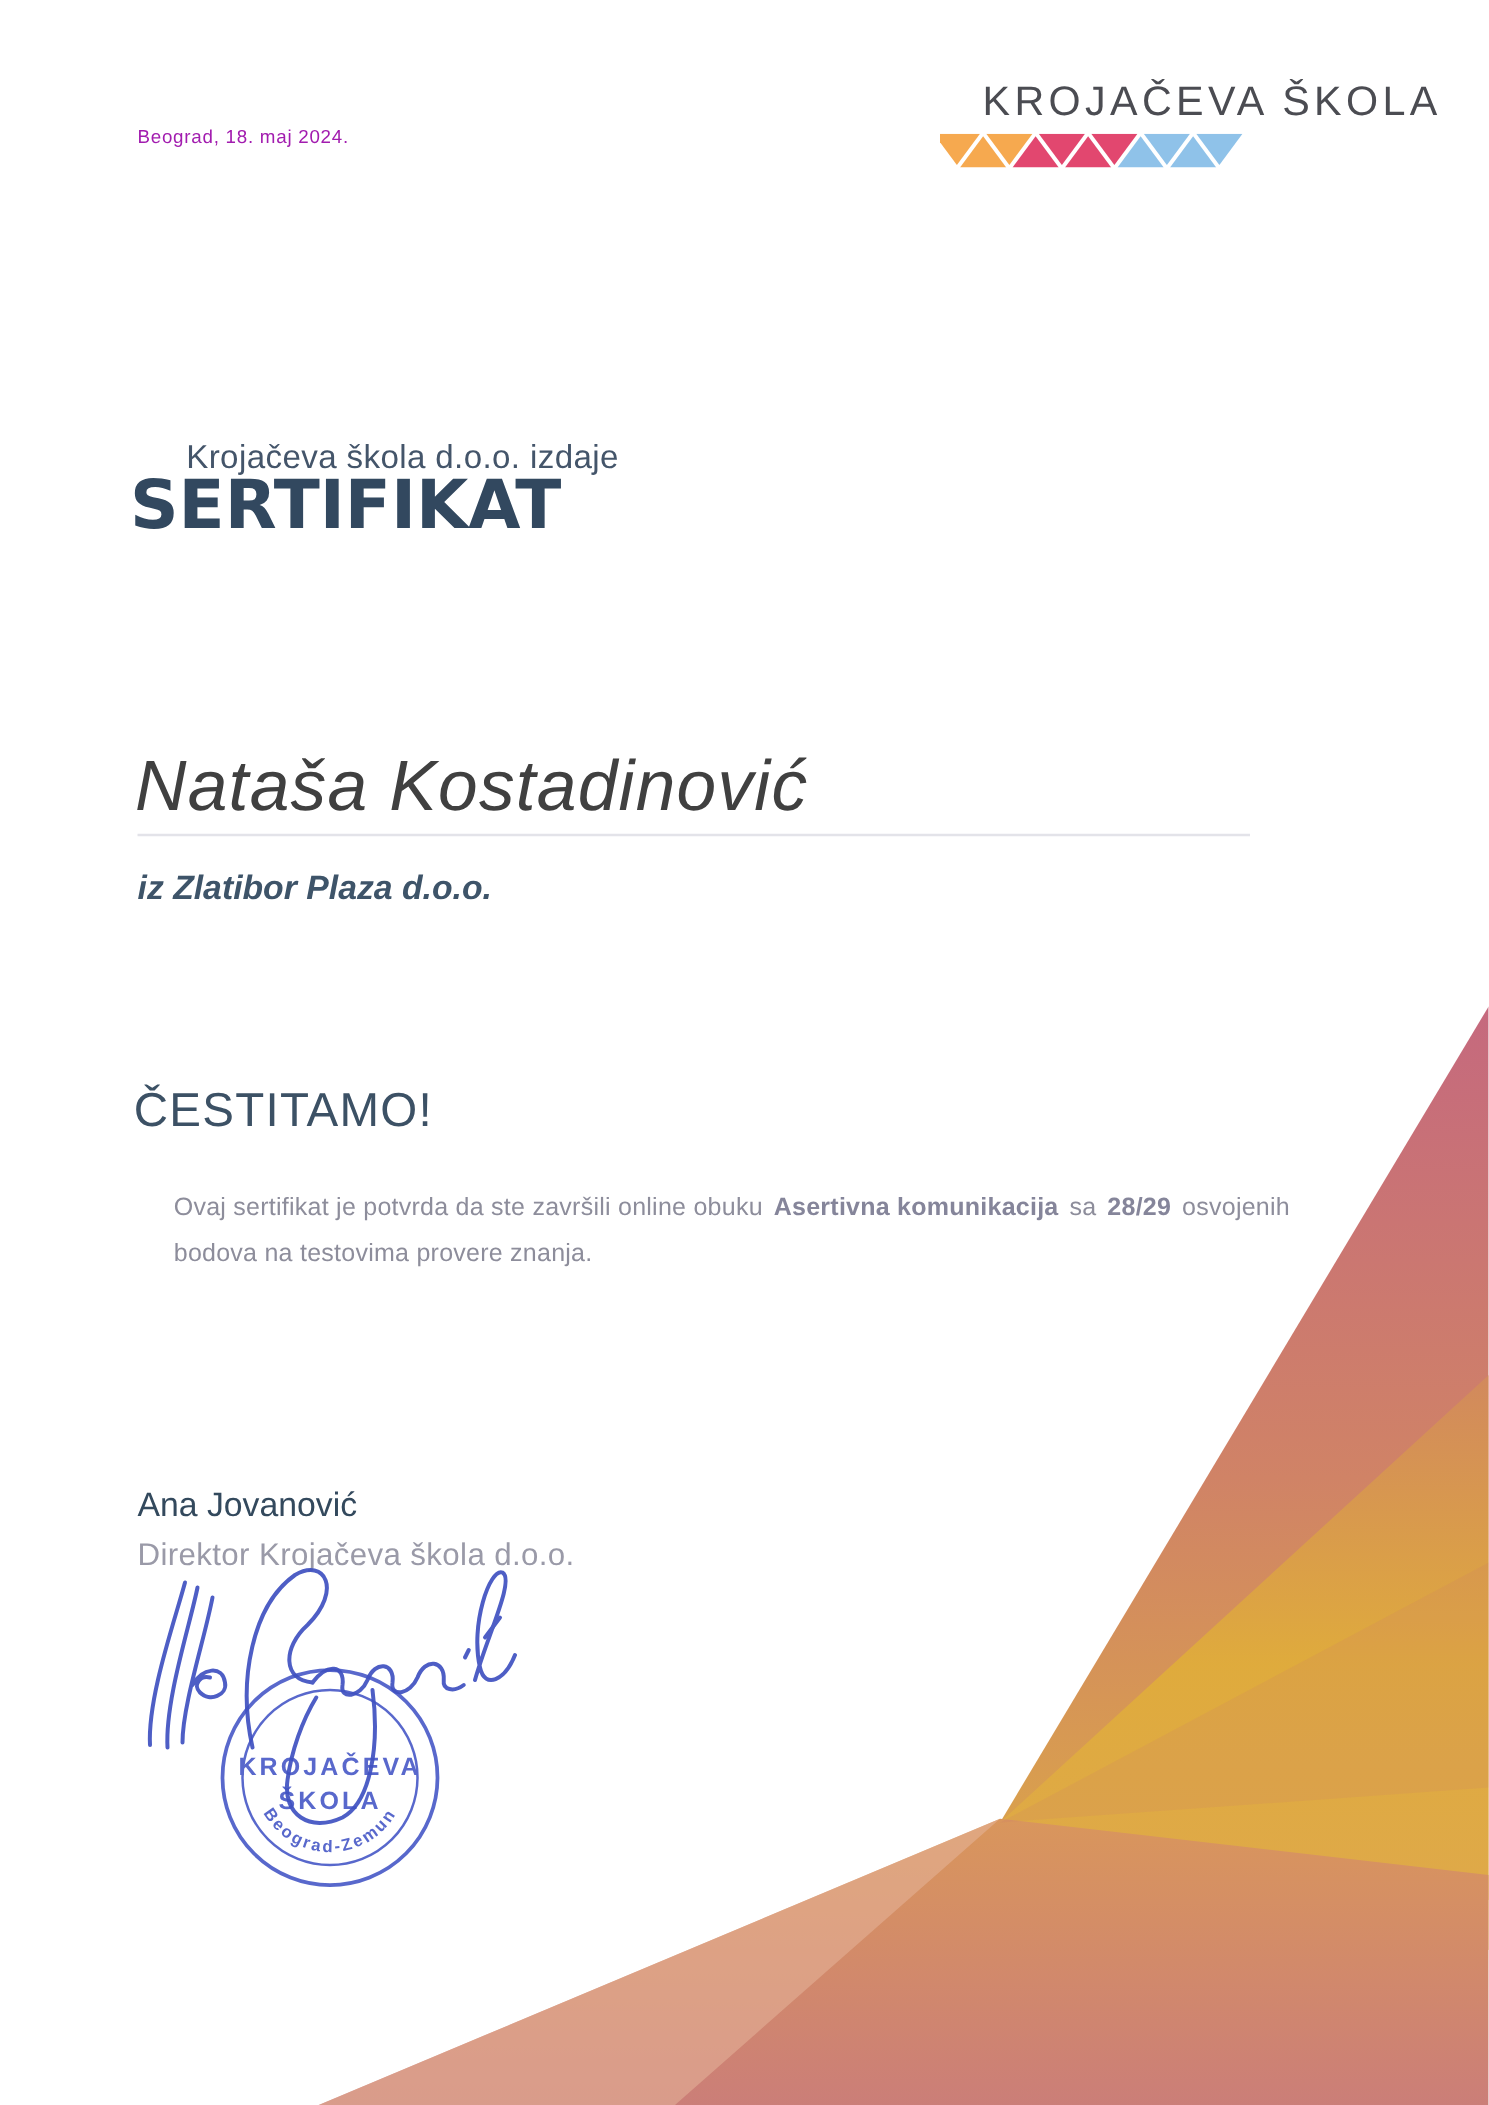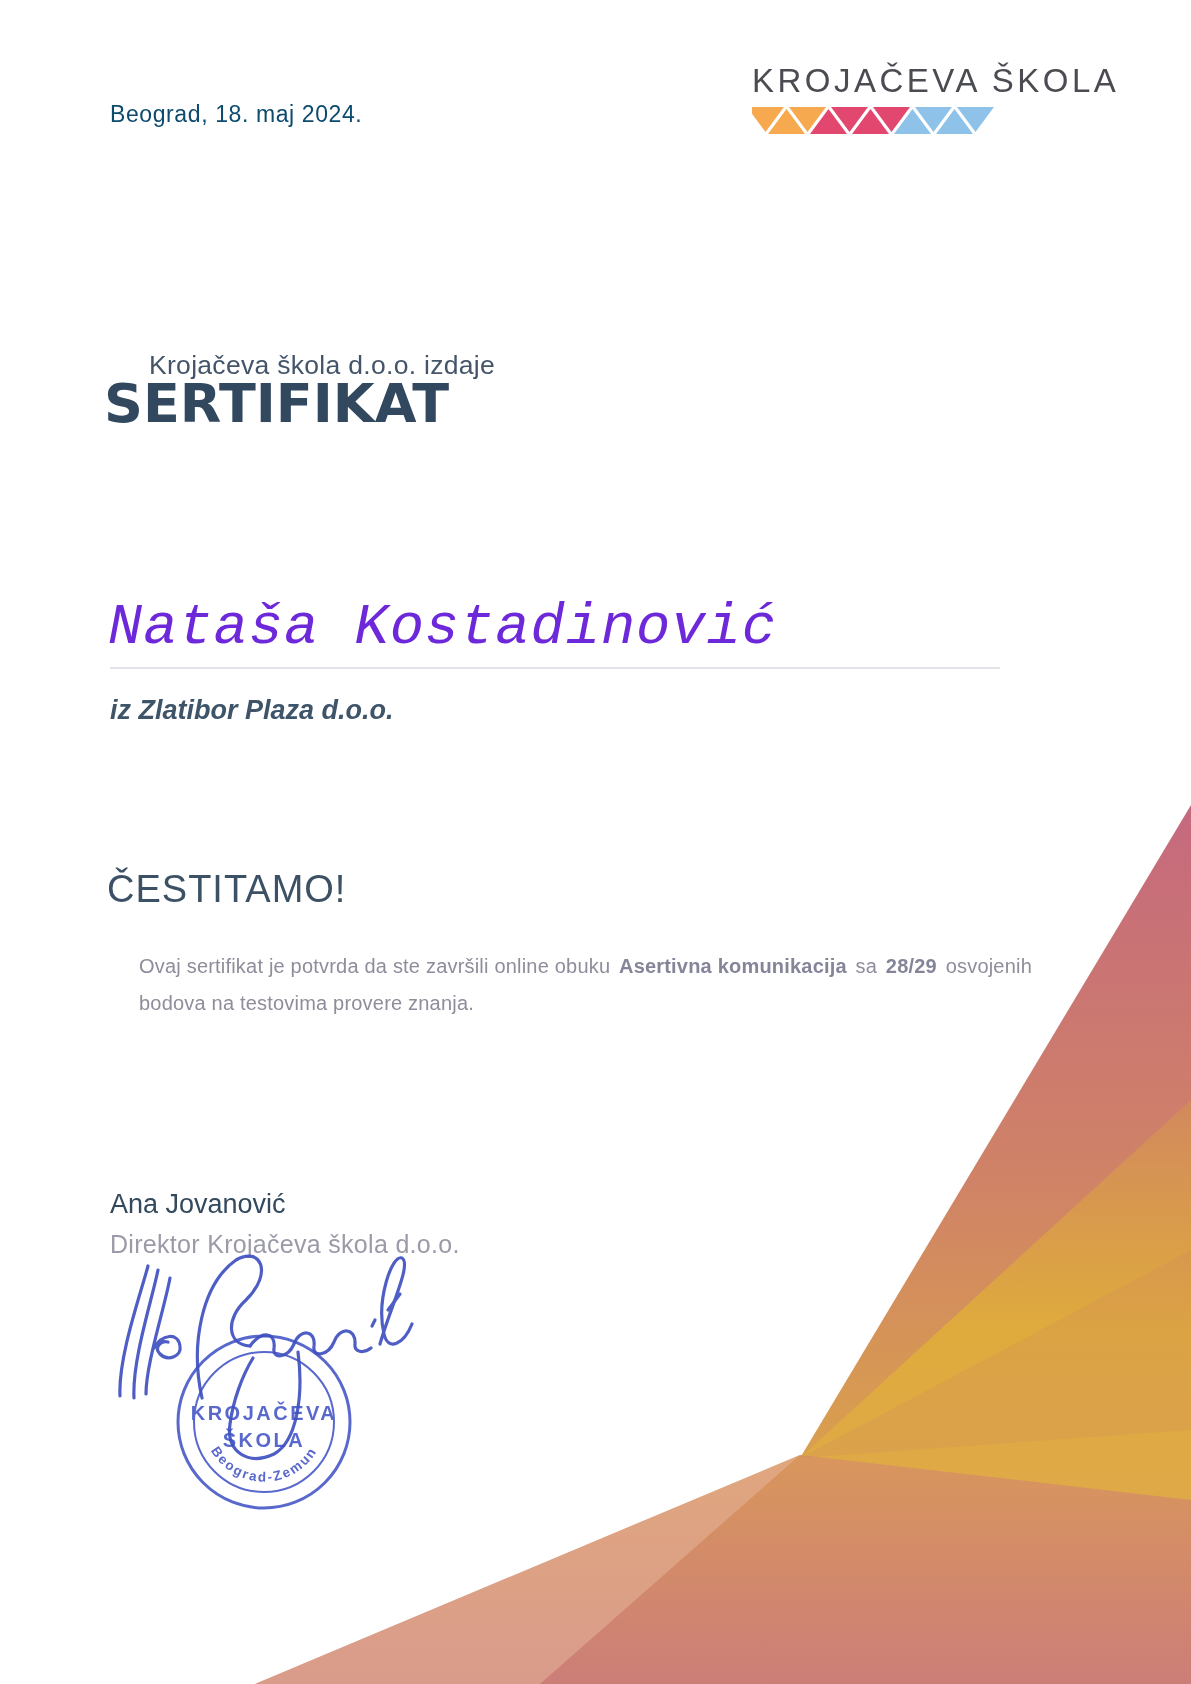--- a/index.html
+++ b/index.html
@@ -4,33 +4,33 @@
 <style>
   html,body{margin:0;padding:0;background:#fff;}
   .page{position:relative;width:1191px;height:1684px;background:#ffffff;overflow:hidden;
         font-family:"Liberation Sans",sans-serif;}
   .abs{position:absolute;}
 
   
   #bg-art{position:absolute;left:0;top:0;width:1191px;height:1684px;z-index:0;}
 
   
-  .date{left:110px;top:101px;font-size:23px;letter-spacing:.6px;color:#0c4a6e;z-index:2;}
+  .date{left:110px;top:101px;font-size:15px;letter-spacing:.6px;color:#a21caf;z-index:2;}
   .logo{left:752px;top:62px;z-index:2;}
-  .logo-text{font-size:33px;font-weight:400;letter-spacing:3.5px;color:#4b4c52;white-space:nowrap;}
+  .logo-text{font-size:33px;font-weight:400;letter-spacing:3.5px;color:#4b4c52;white-space:nowrap;margin-left:34px;}
   .logo-strip{margin-top:7px;display:block;}
 
   
   .issuer{left:110px;top:350px;font-size:26.5px;color:#44556a;letter-spacing:.3px;z-index:2;margin-left:39px;}
   .cert-title{left:104px;top:372px;font-family:"DejaVu Sans",sans-serif;font-size:54px;font-weight:bold;
               letter-spacing:0px;color:#32485f;z-index:2;}
 
   
-  .recipient-name{left:108px;top:596px;font-family:Liberation Mono, monospace;font-style:italic;
-                  font-size:57px;color:#6d28d9;letter-spacing:1px;z-index:2;white-space:nowrap;}
+  .recipient-name{left:108px;top:596px;font-family:Liberation Sans, sans-serif;font-style:italic;
+                  font-size:57px;color:#404040;letter-spacing:1px;z-index:2;white-space:nowrap;}
   .name-underline{left:110px;top:667px;width:890px;height:2px;background:#e3e3e9;z-index:2;}
   .recipient-company{left:110px;top:695px;font-size:27px;font-style:italic;font-weight:600;
                      color:#3e5469;z-index:2;}
 
   
   .congrats-heading{left:107px;top:868px;font-size:38px;color:#3c5165;letter-spacing:1px;z-index:2;}
   .congrats-message{left:110px;top:948px;width:900px;font-size:20px;line-height:37px;
                     color:#8d8d9b;letter-spacing:.2px;z-index:2;margin-left:29px;}
   .congrats-message b{color:#85859a;padding:0 3px;}
 

